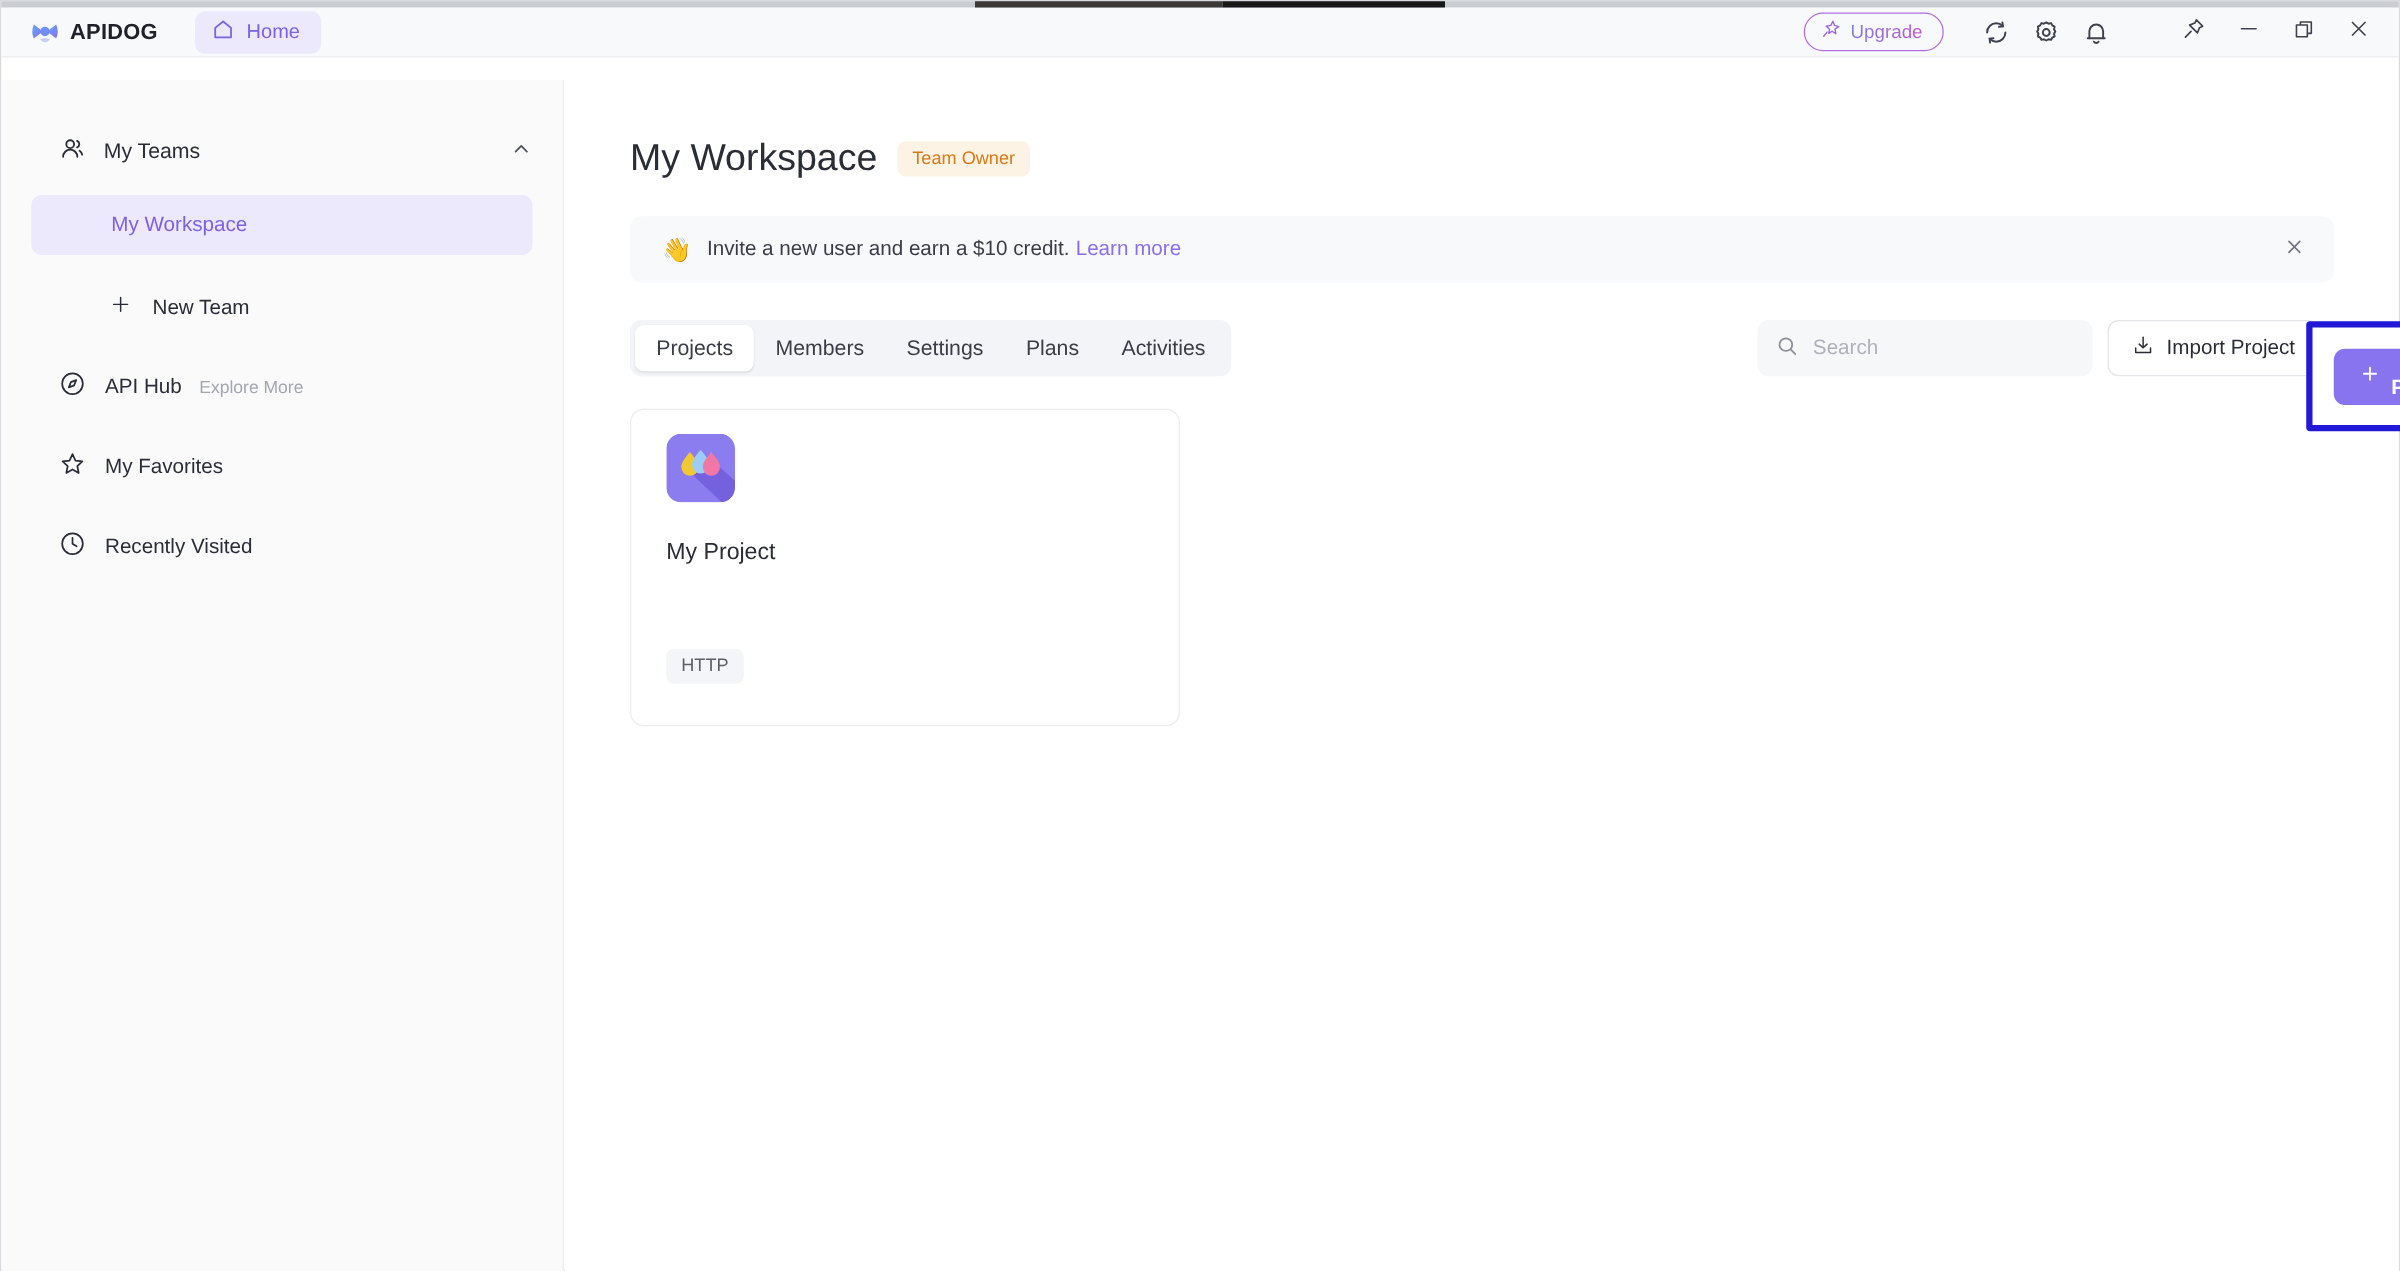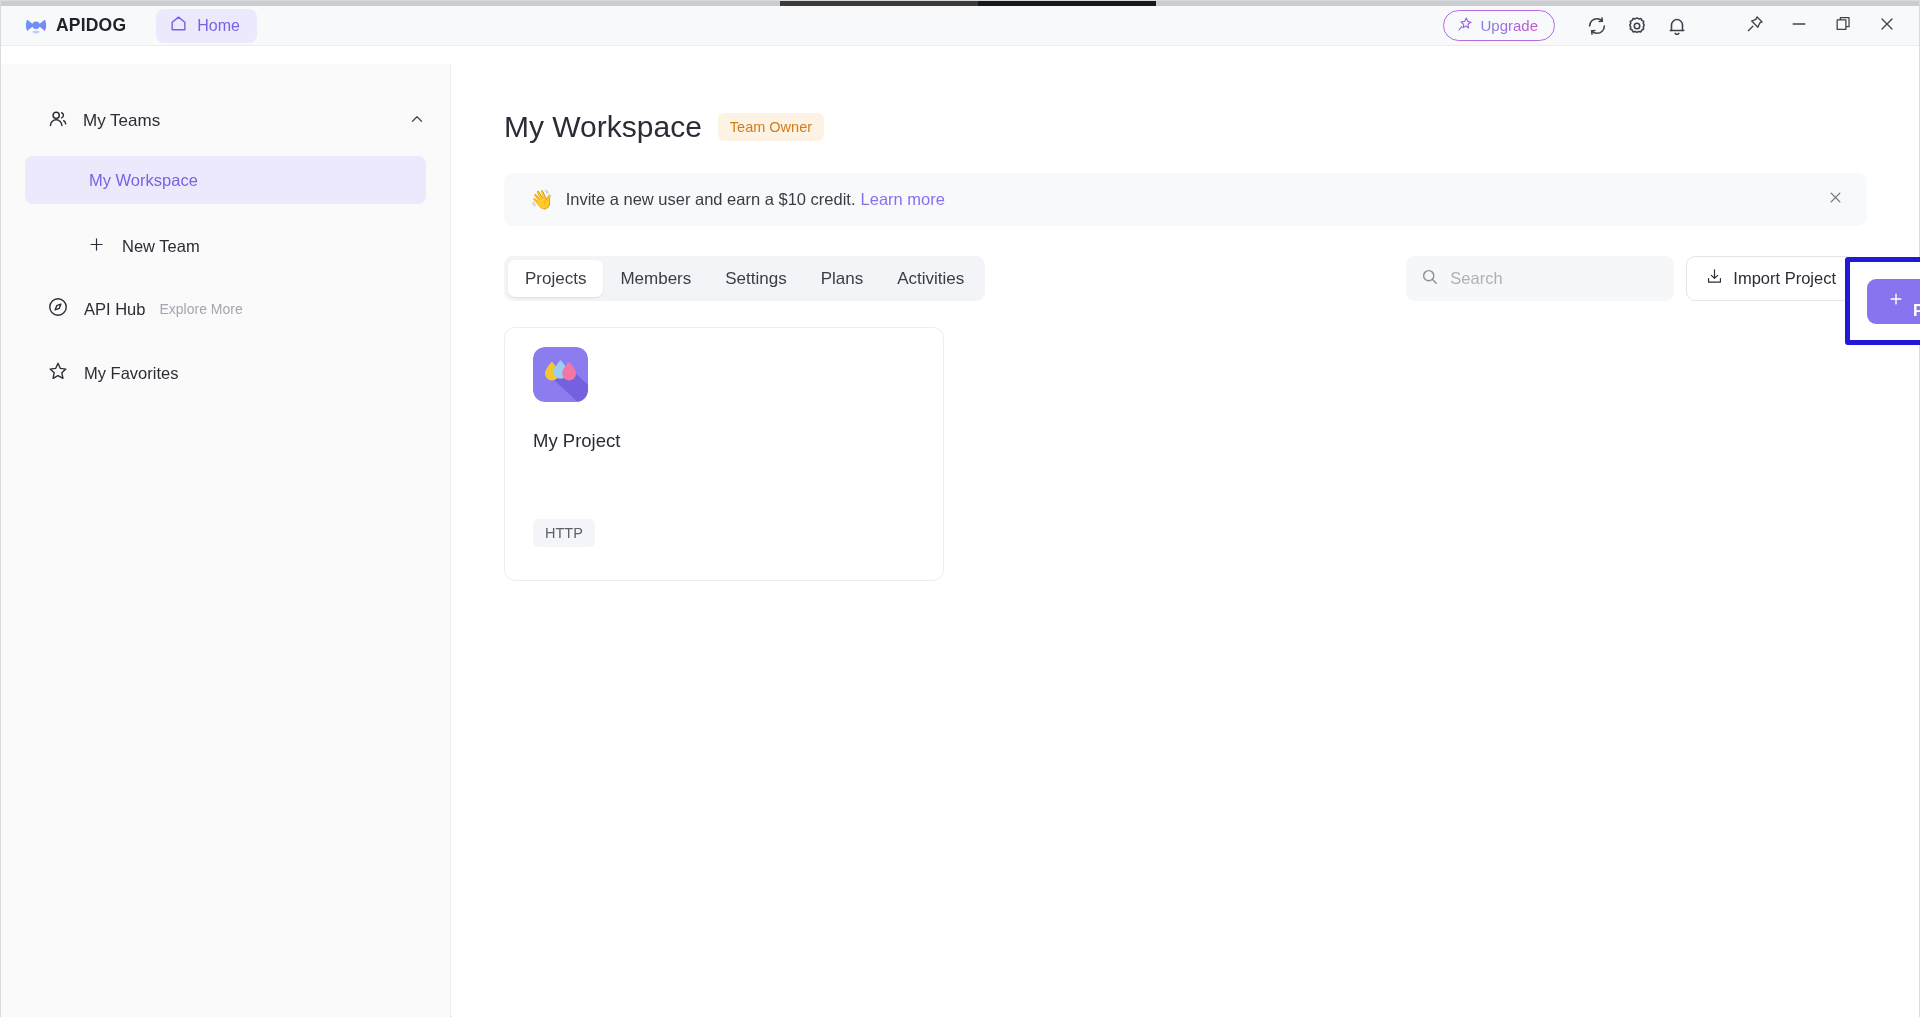--- a/index.html
+++ b/index.html
@@ -483,20 +483,29 @@
 
     <div class="nav-item">
       <span>
         <svg width="22" height="22" viewBox="0 0 24 24" fill="none" stroke="#2b2d36" stroke-width="1.5" stroke-linejoin="round">
           <path d="M12 3.6 L14.6 9.2 L20.6 9.9 L16.2 14 L17.4 20 L12 17 L6.6 20 L7.8 14 L3.4 9.9 L9.4 9.2 Z"></path>
         </svg>
       </span>
       <span class="label">My Favorites</span>
     </div>
 
+    <div class="nav-item">
+      <span>
+        <svg width="22" height="22" viewBox="0 0 24 24" fill="none" stroke="#2b2d36" stroke-width="1.5" stroke-linecap="round" stroke-linejoin="round">
+          <circle cx="12" cy="12" r="9"></circle>
+          <path d="M12 6.8 V12 L15.6 14.2"></path>
+        </svg>
+      </span>
+      <span class="label">Recently Visited</span>
+    </div>
 
   </div>
 
   <div class="main">
 
     <div class="page-title-row">
       <span class="page-title">My Workspace</span>
       <span class="badge-owner">Team Owner</span>
     </div>
 

